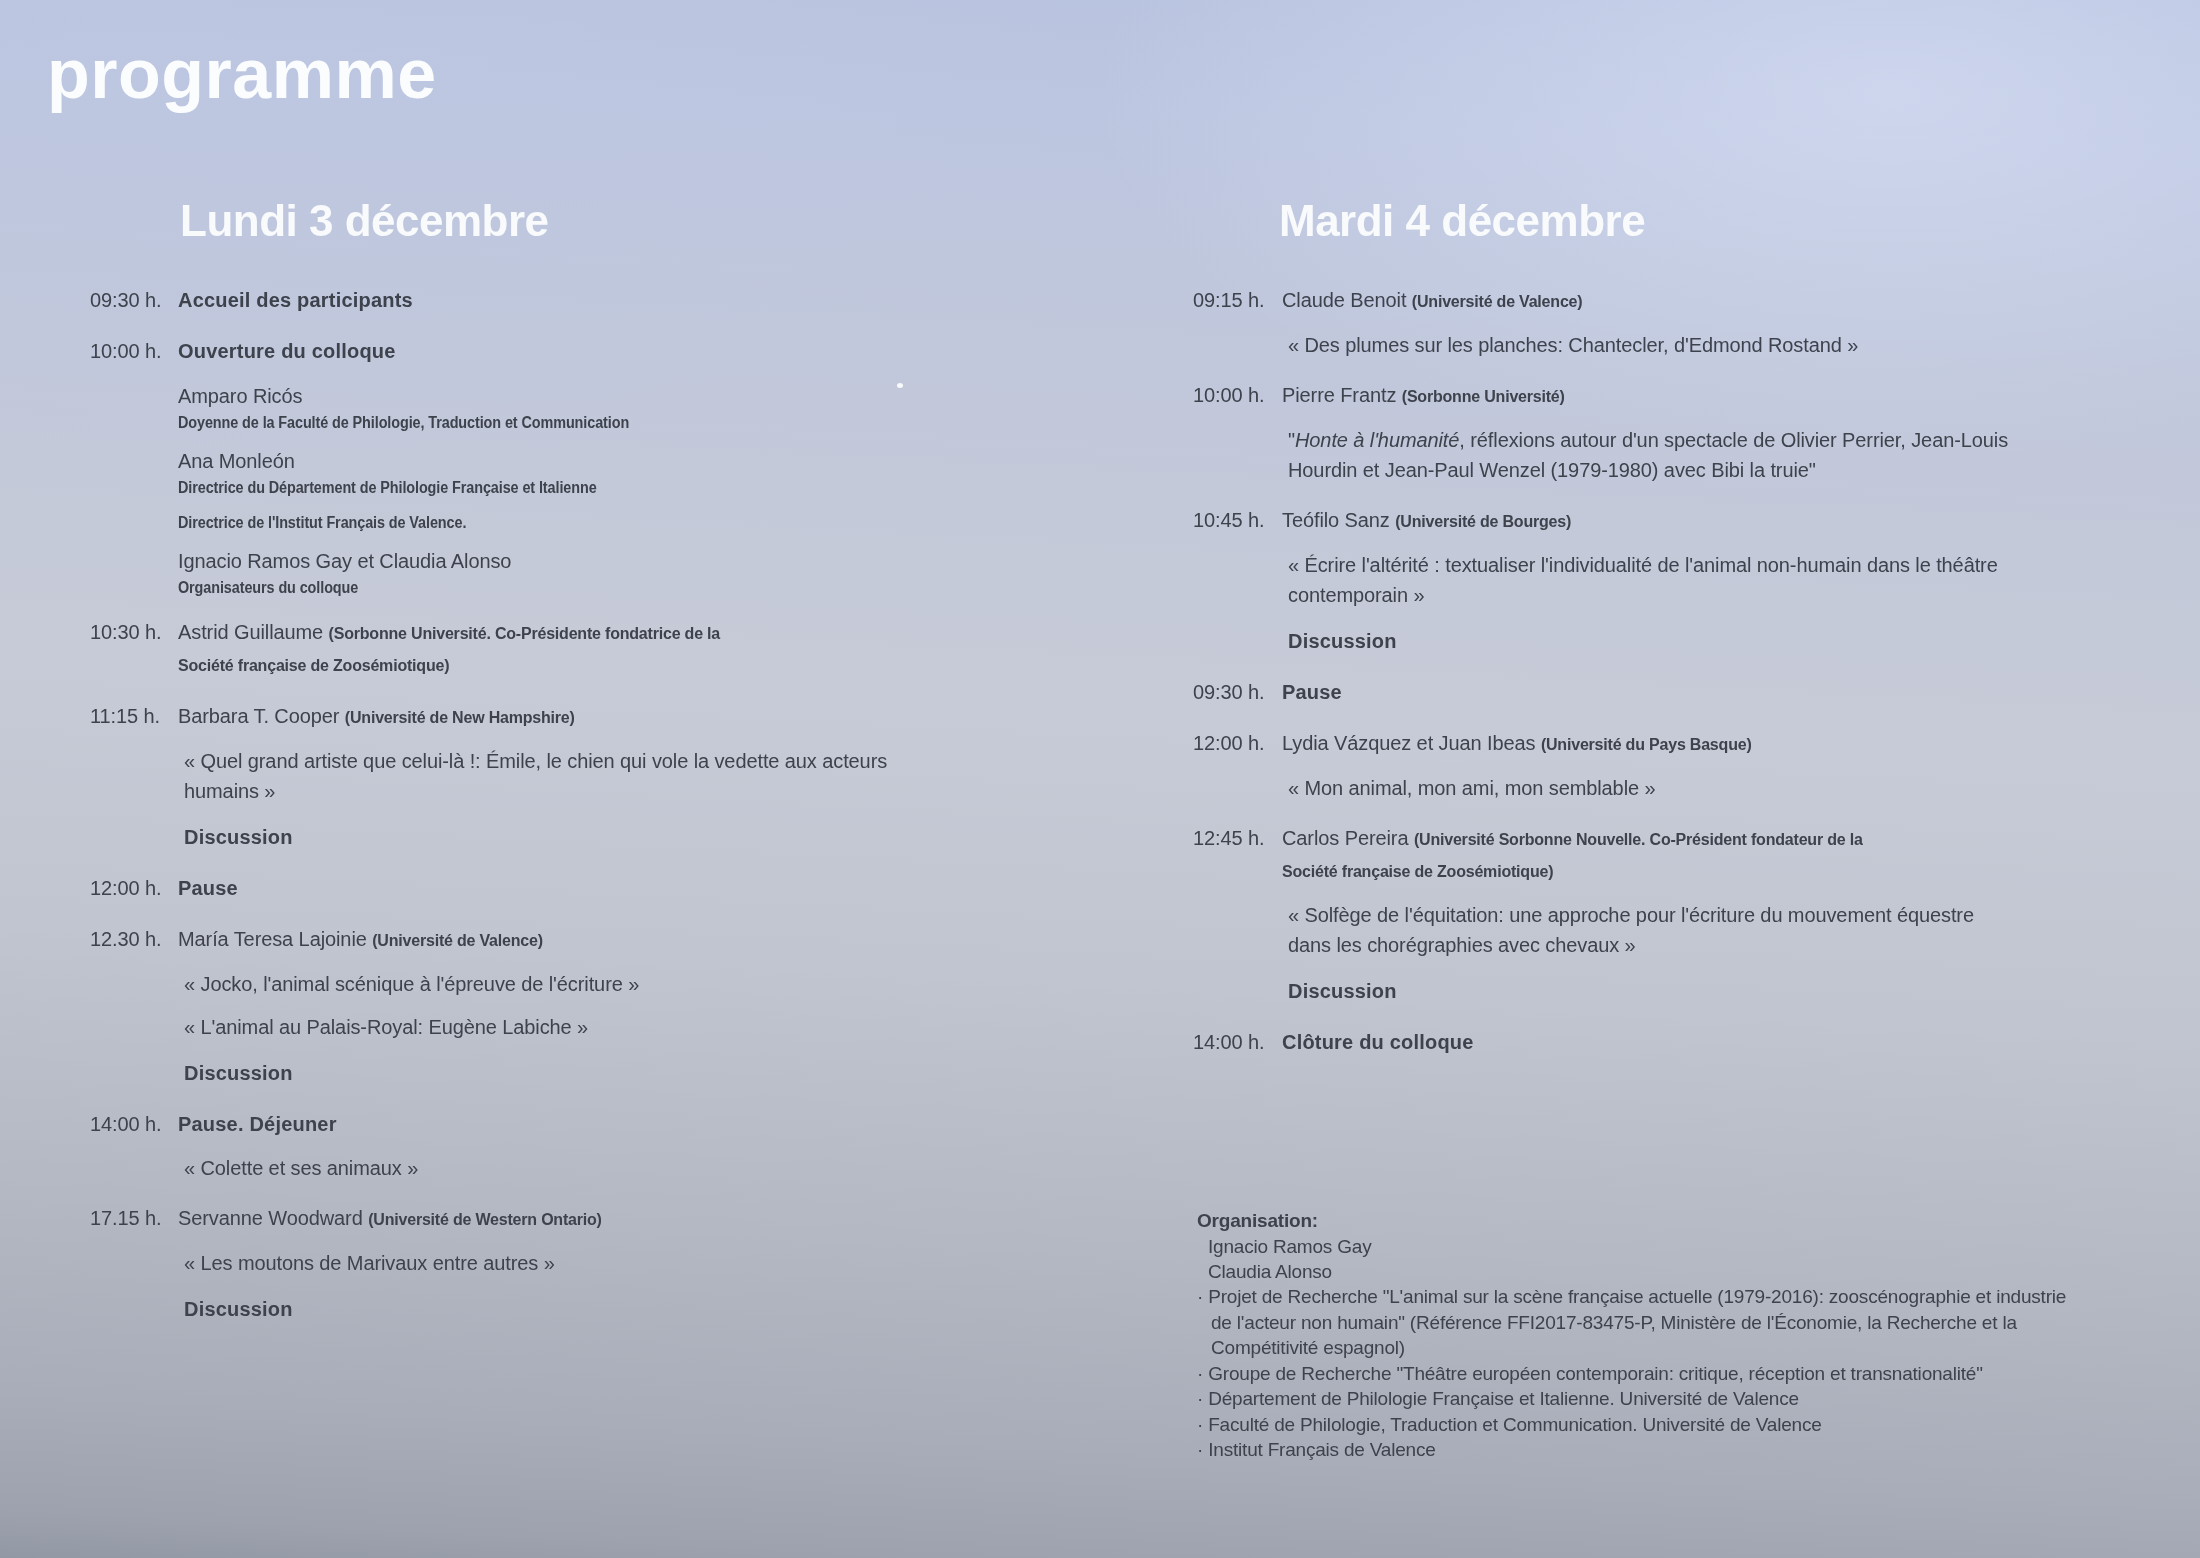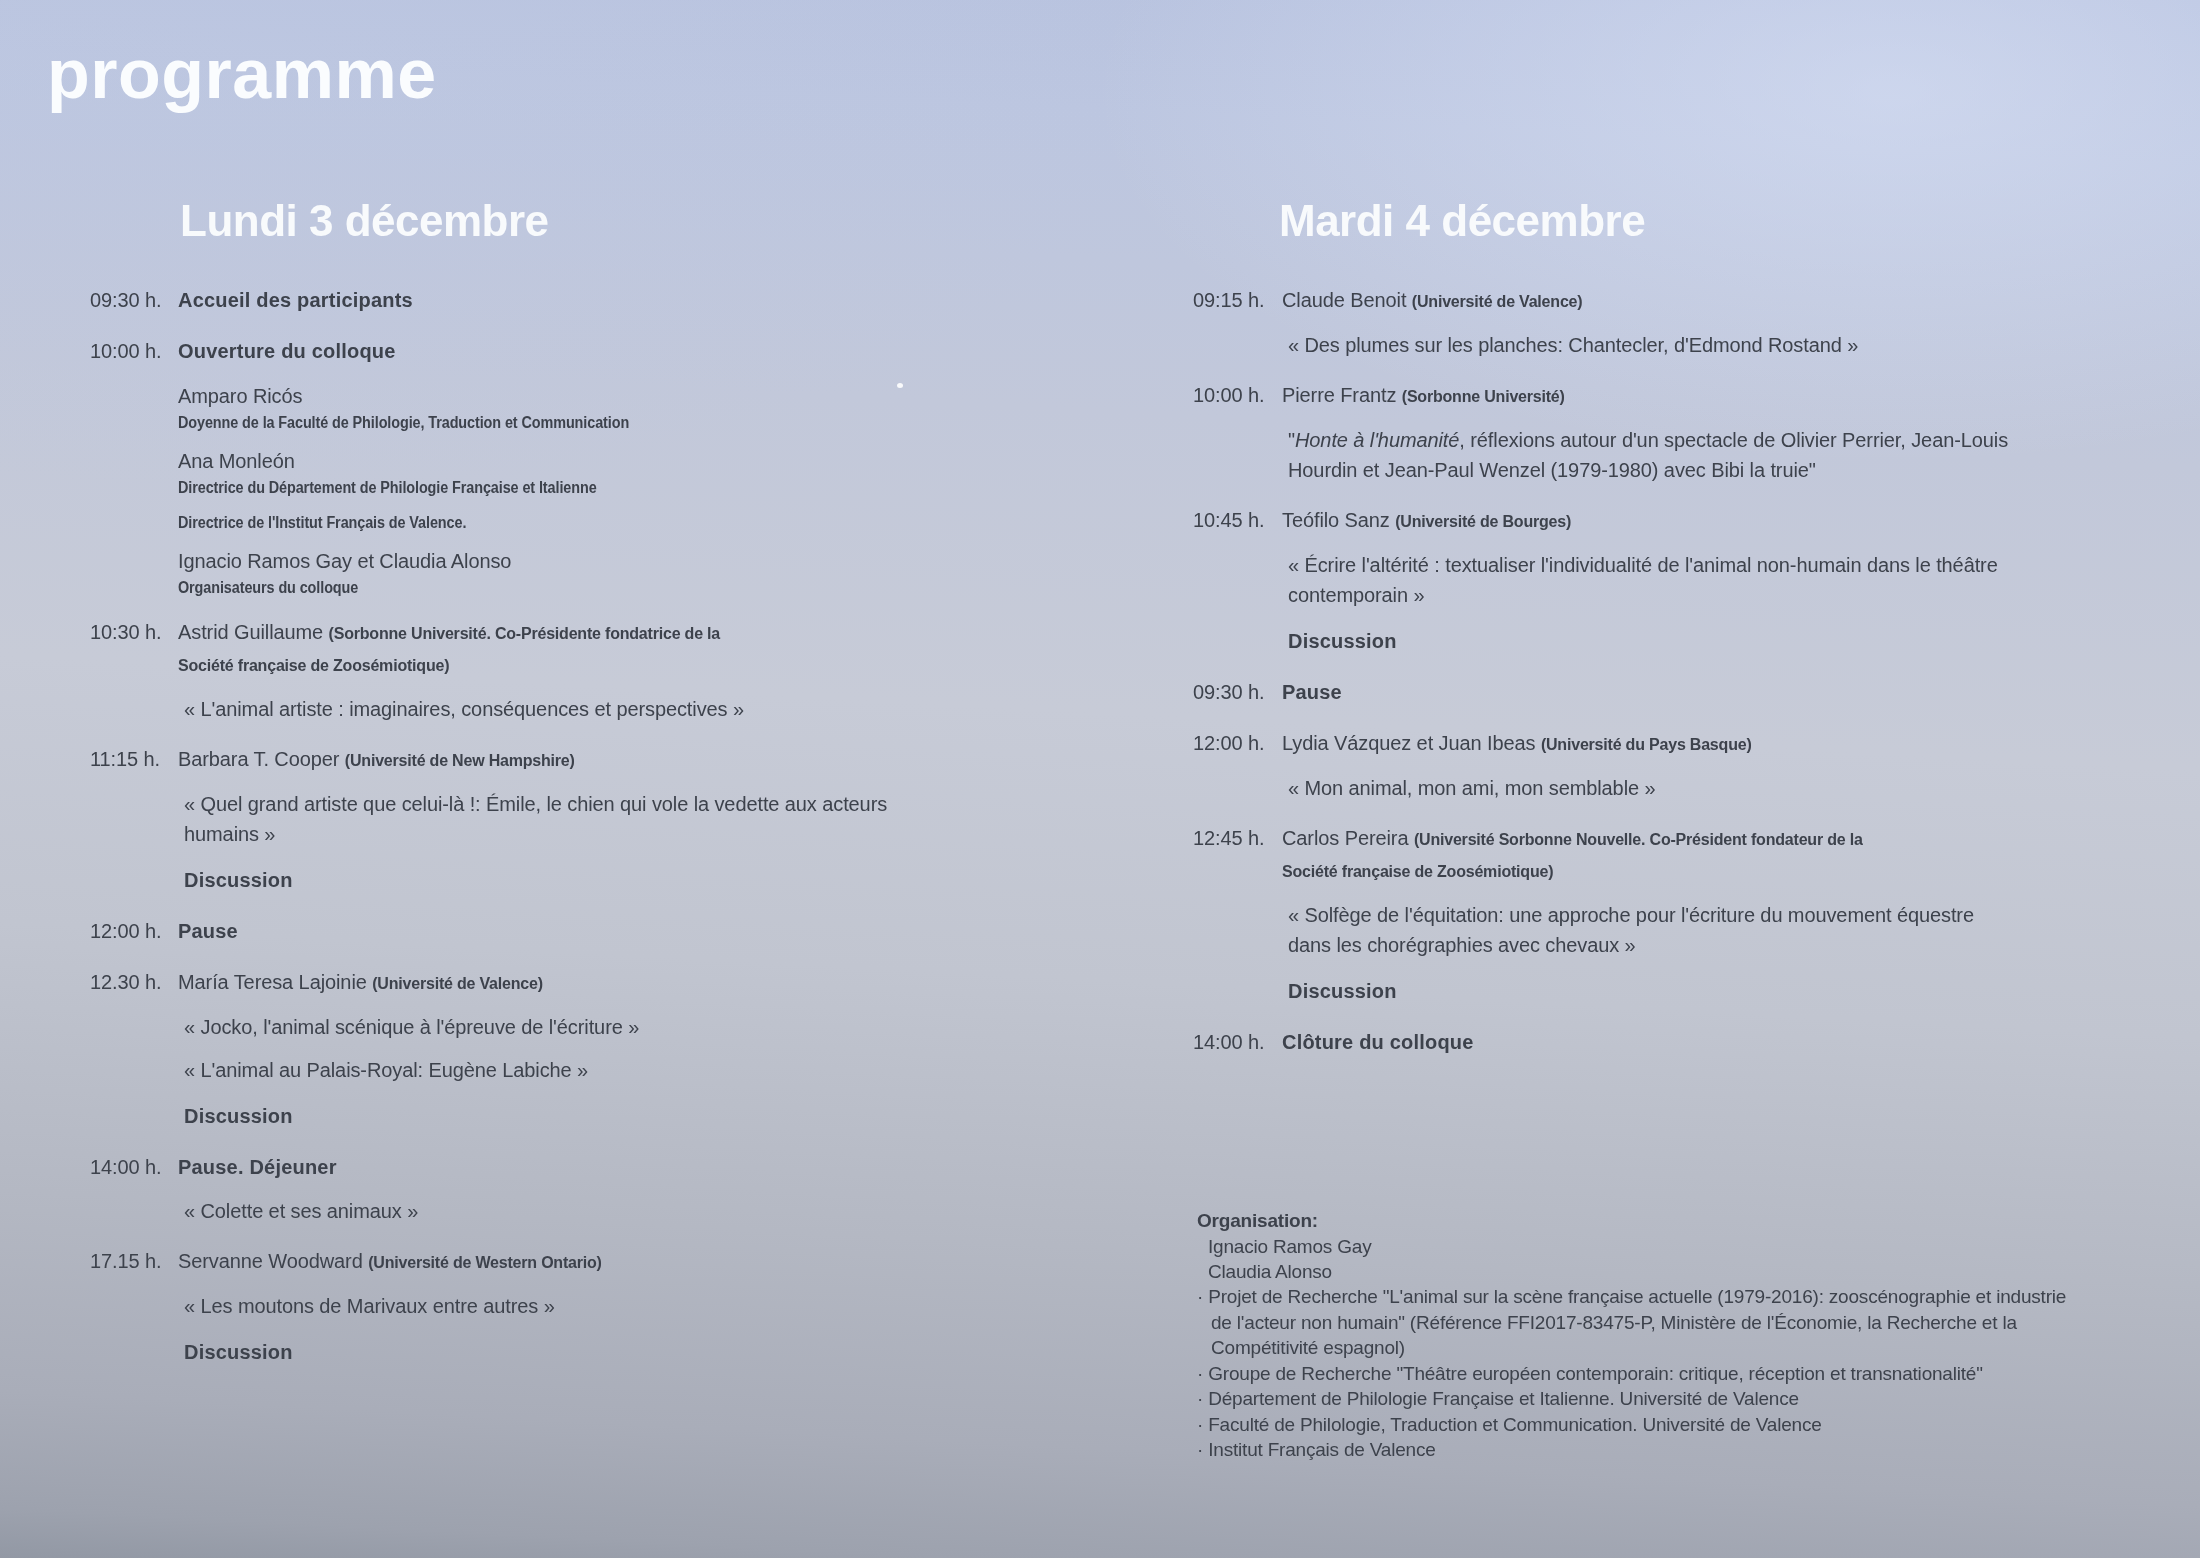--- a/index.html
+++ b/index.html
@@ -99,24 +99,20 @@
         </div>
         <div class="row r-person">
           <span class="time"></span>
           <span class="content"><span class="p-name">Ignacio Ramos Gay et Claudia Alonso</span><span class="p-role">Organisateurs du colloque</span></span>
         </div>
         <div class="row r-speaker">
           <span class="time">10:30 h.</span>
           <span class="content"><span class="name">Astrid Guillaume</span> <span class="affil">(Sorbonne Université. Co-Présidente fondatrice de la
 Société française de Zoosémiotique)</span></span>
         </div>
-        <div class="row r-quote">
-          <span class="time"></span>
-          <span class="content quote"><span>« L'animal artiste : imaginaires, conséquences et perspectives »</span></span>
-        </div>
         <div class="row r-speaker">
           <span class="time">11:15 h.</span>
           <span class="content"><span class="name">Barbara T. Cooper</span> <span class="affil">(Université de New Hampshire)</span></span>
         </div>
         <div class="row r-quote">
           <span class="time"></span>
           <span class="content quote"><span>« Quel grand artiste que celui-là !: Émile, le chien qui vole la vedette aux acteurs
 humains »</span></span>
         </div>
         <div class="row r-discussion">

